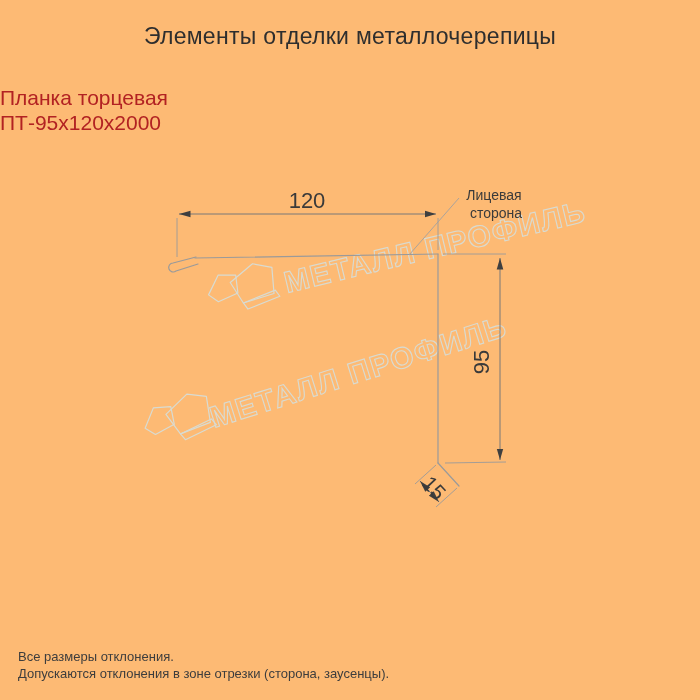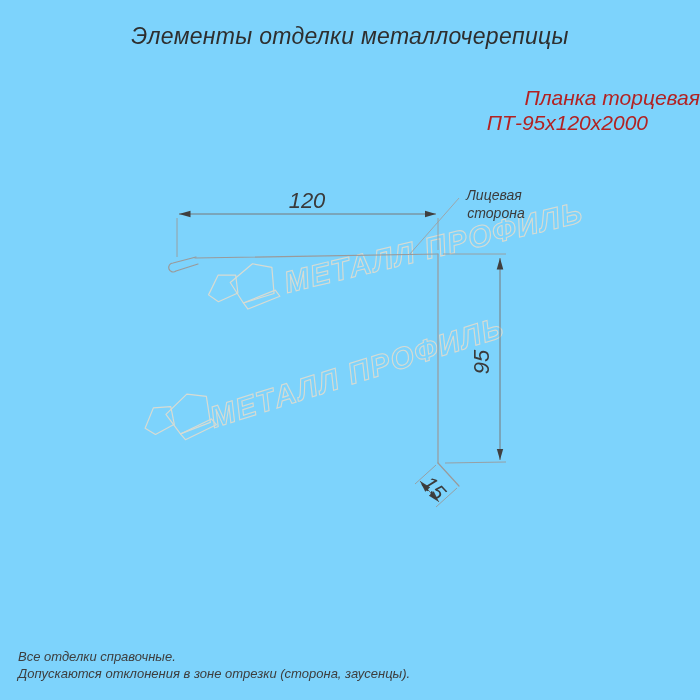--- a/index.html
+++ b/index.html
@@ -1,29 +1,29 @@
 <!DOCTYPE html>
 <html><head>
 <meta charset="utf-8">
 <style>
   html,body{margin:0;padding:0;background:#ffffff;}
   .page{
-    position:relative;width:700px;height:700px;background:#7dd3fc;overflow:hidden;
-    font-family:"Liberation Sans","DejaVu Sans",sans-serif;color:#2e2e2e;font-style:italic;
+    position:relative;width:700px;height:700px;background:#fdba74;overflow:hidden;
+    font-family:"Liberation Sans","DejaVu Sans",sans-serif;color:#2e2e2e;
   }
   .page-title{
     position:absolute;top:23px;left:0;width:700px;text-align:center;
     font-size:23px;letter-spacing:.3px;color:#2e2e2e;
   }
   .product-name{
-    position:absolute;top:86px;left:0;width:700px;text-align:right;
+    position:absolute;top:86px;left:0;width:700px;text-align:left;
     font-size:21px;color:#b22222;
   }
   .product-code{
-    position:absolute;top:111px;left:0;width:648px;text-align:right;
+    position:absolute;top:111px;left:0;width:648px;text-align:left;
     font-size:21px;color:#b22222;
   }
   .drawing{position:absolute;top:0;left:0;}
   .footnotes{
     position:absolute;left:18px;top:648px;font-size:13px;line-height:17px;color:#3d3d3d;
   }
   svg text{font-family:"Liberation Sans","DejaVu Sans",sans-serif;}
   .dim-text{fill:#3a3a3a;font-size:22px;}
   .dim-text-small{fill:#3a3a3a;font-size:21px;}
   .face-label{fill:#3b3b3b;font-size:14px;}
@@ -99,17 +99,17 @@
     </g>
 
     <g>
       <line class="leader" x1="459" y1="198" x2="409" y2="255"></line>
       <text class="face-label" x="494" y="200" text-anchor="middle">Лицевая</text>
       <text class="face-label" x="496" y="218" text-anchor="middle">сторона</text>
     </g>
   </svg>
 
   <div class="footnotes">
-    <div>Все отделки справочные.</div>
+    <div>Все размеры отклонения.</div>
     <div>Допускаются отклонения в зоне отрезки (сторона, заусенцы).</div>
   </div>
 
 </div>
 
 </body></html>

